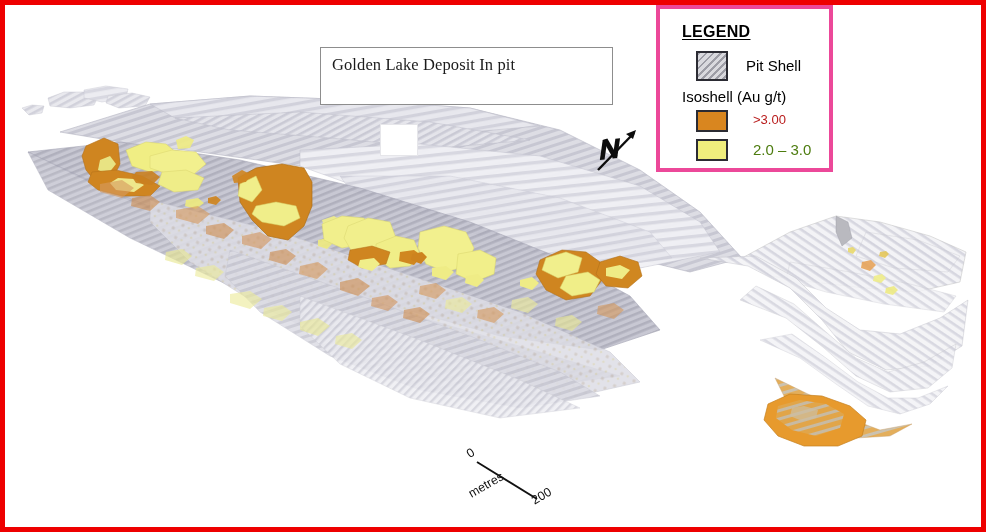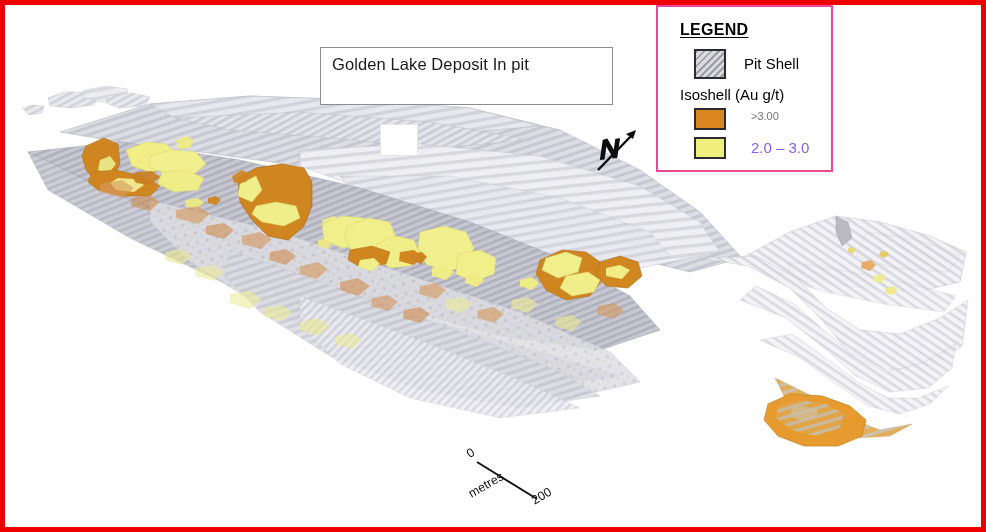--- a/index.html
+++ b/index.html
@@ -32,34 +32,34 @@
   #title-box{
     position:absolute;left:320px;top:47px;width:293px;height:58px;
     background:#ffffff;
     border:1px solid #8d8d8d;
     box-sizing:border-box;
     padding:6px 0 0 11px;
     z-index:20;
   }
   #title-box .tline{
     font-size:16.5px;line-height:21px;color:#1b1b1b;
-    letter-spacing:.1px;white-space:nowrap;
+    letter-spacing:.1px;white-space:nowrap;font-family:Liberation Serif, serif;
   }
 
   
   #blank-box{
     position:absolute;left:380px;top:124px;width:38px;height:32px;
     background:#ffffff;border:1px solid #e6e6ea;
     box-sizing:border-box;z-index:18;
   }
 
   
   #legend-box{
     position:absolute;left:656px;top:5px;width:177px;height:167px;
-    background:#ffffff;border:2px solid #ec4899;
+    background:#ffffff;border:4px solid #ec4899;
     box-sizing:border-box;z-index:25;
   }
   #legend-title{
     position:absolute;left:22px;top:14px;
     font-size:16px;font-weight:700;color:#000;
     text-decoration:underline;text-underline-offset:2px;
     letter-spacing:.3px;
   }
   .lg-swatch{position:absolute;box-sizing:border-box;}
   #sw-pit{
@@ -77,26 +77,26 @@
   #iso-head .sq{
     text-decoration-color:#e33;
     text-decoration-style:wavy;
     text-decoration-skip-ink:none;
     text-underline-offset:1px;
   }
   #sw-hi{
     left:36px;top:101px;width:32px;height:22px;
     border:2.5px solid #2b2b33;background:#d9861f;
   }
-  #lbl-hi{position:absolute;left:93px;top:103px;font-size:11px;color:#737373;}
+  #lbl-hi{position:absolute;left:93px;top:103px;font-size:13px;color:#b91c1c;}
   #sw-mid{
     left:36px;top:130px;width:32px;height:22px;
     border:2.5px solid #2b2b33;background:#f0ee7d;
   }
-  #lbl-mid{position:absolute;left:93px;top:132px;font-size:15px;color:#8b5cf6;text-align:right;}
+  #lbl-mid{position:absolute;left:93px;top:132px;font-size:15px;color:#4d7c0f;text-align:right;}
 
   
   #north-arrow{
     position:absolute;left:592px;top:124px;width:52px;height:52px;z-index:22;
   }
 
   
   #scale-bar{
     position:absolute;left:455px;top:442px;width:120px;height:80px;z-index:22;
   }

